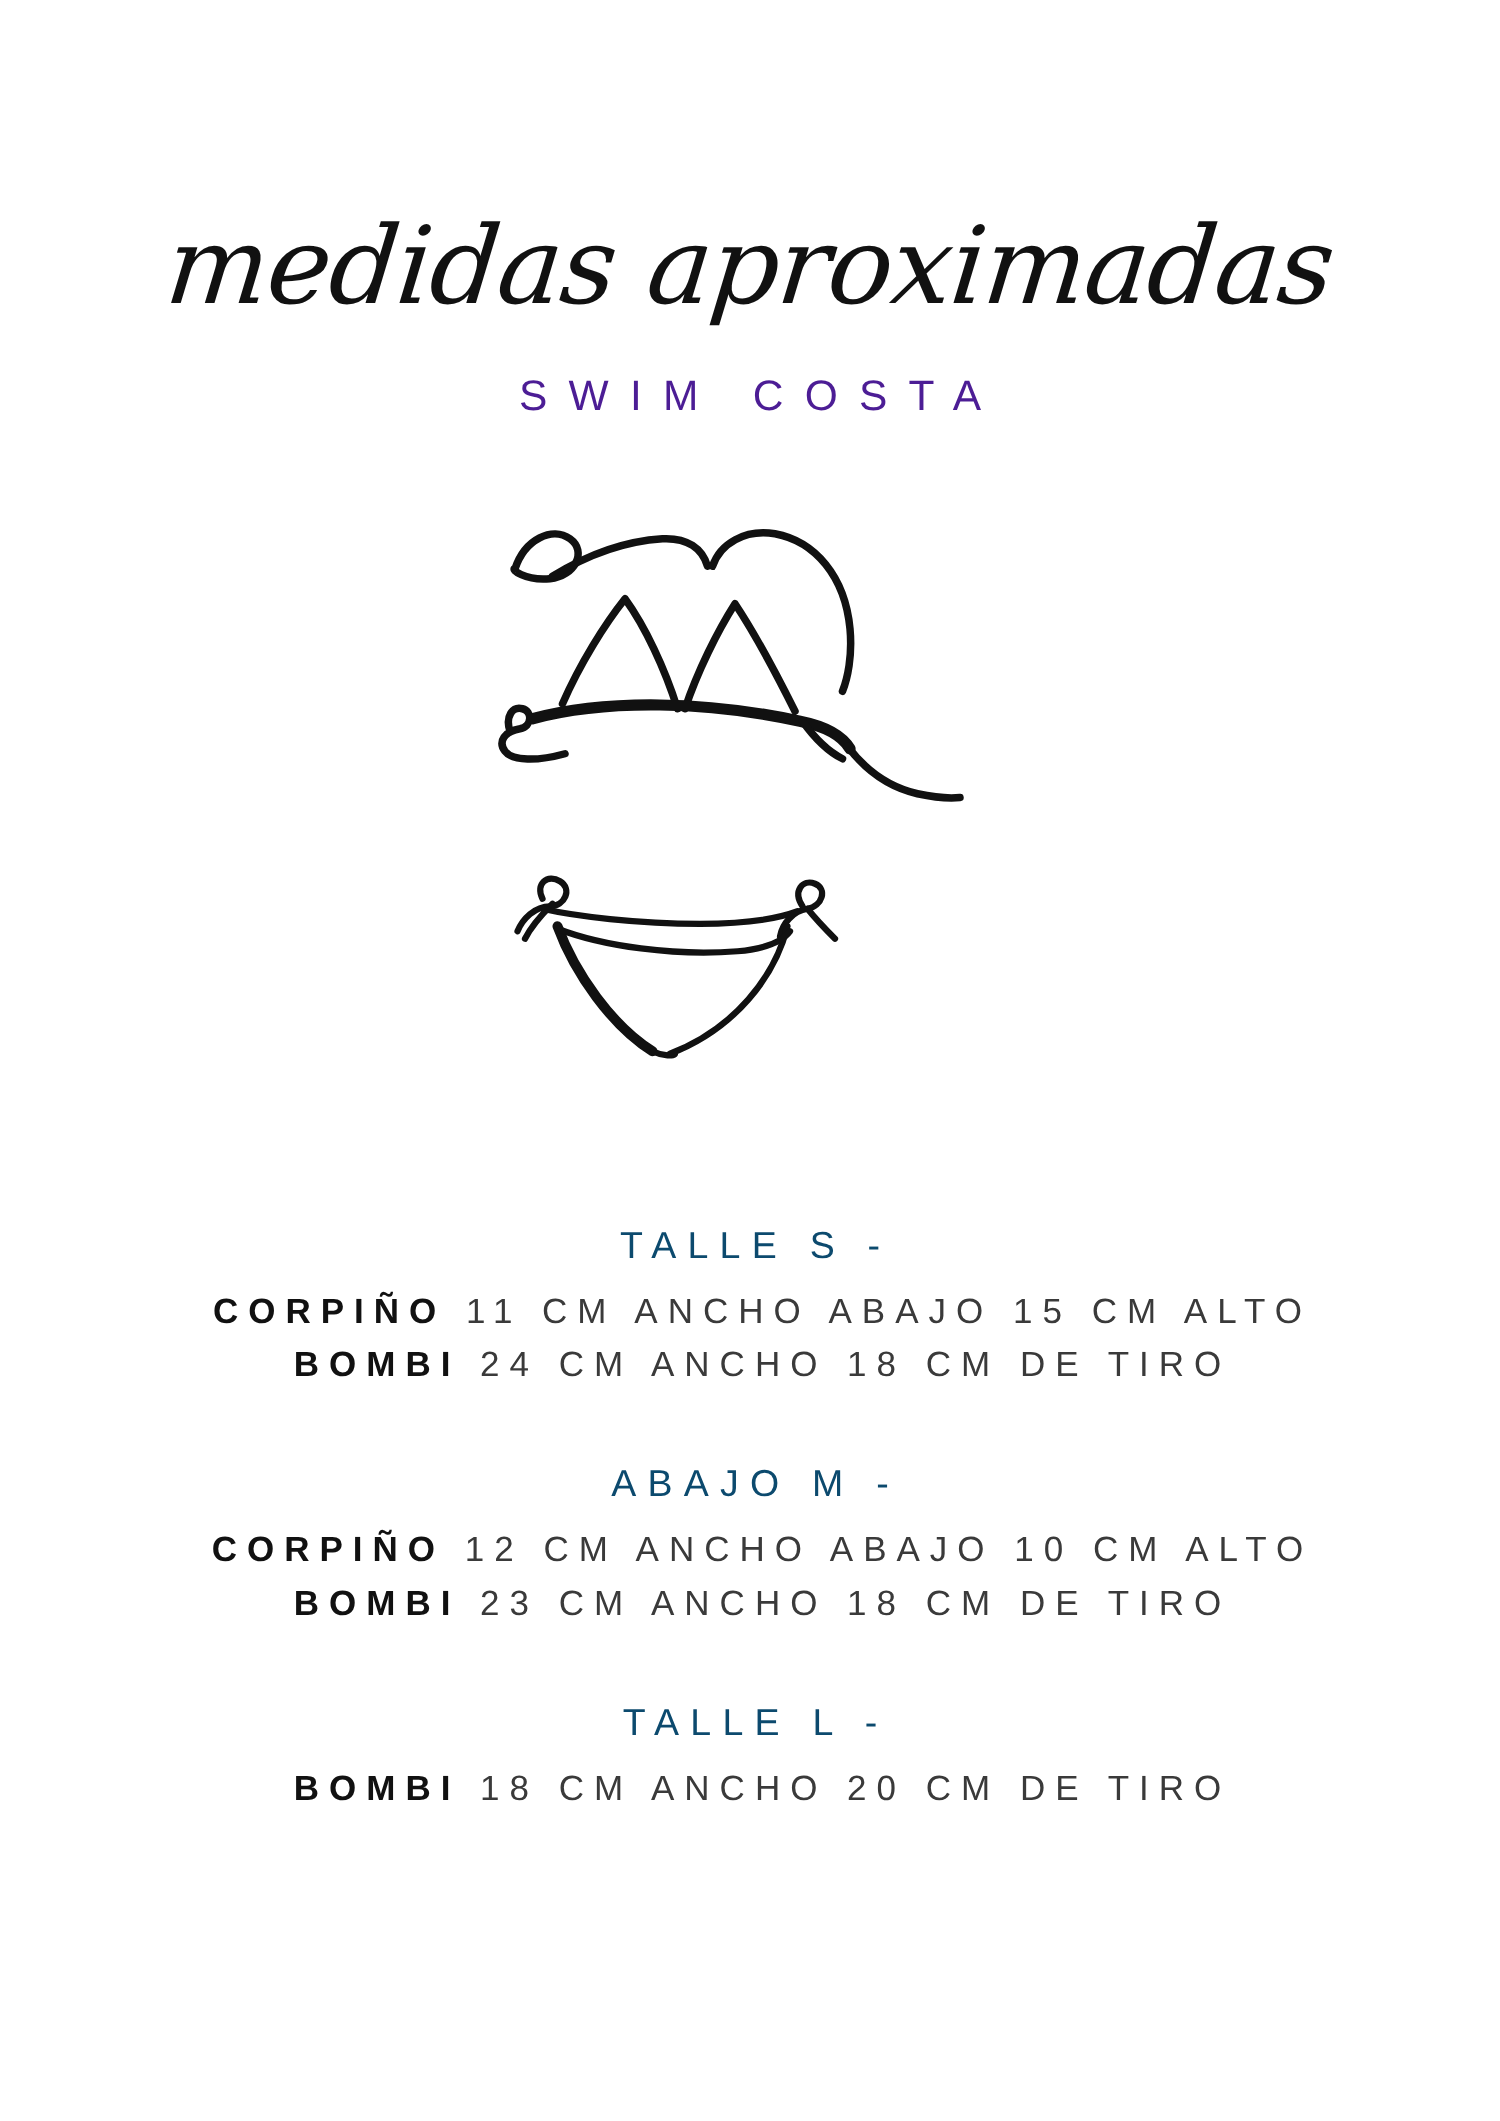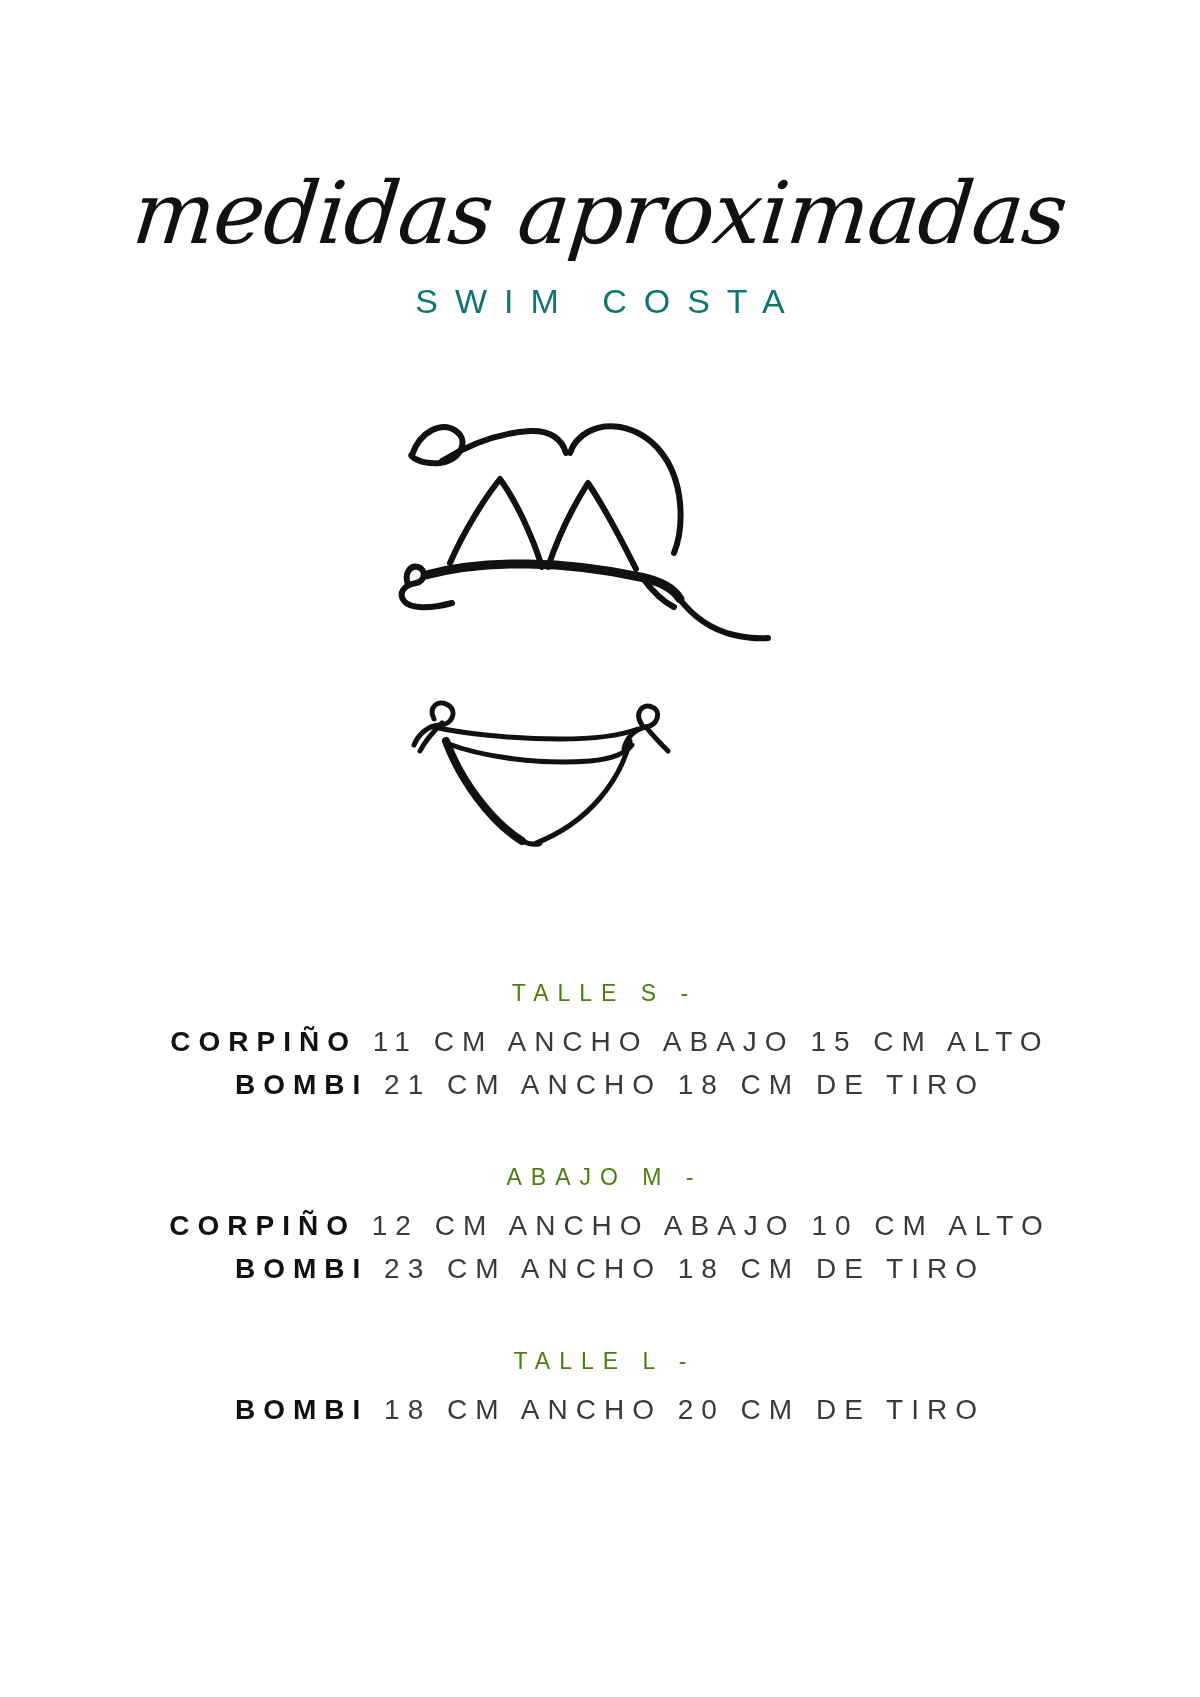--- a/index.html
+++ b/index.html
@@ -39,26 +39,26 @@
     font-size: 86px;
     line-height: 1;
     letter-spacing: -1px;
     color: #111111;
     transform: skewX(-6deg);
     margin: 0;
     padding: 0;
   }
 
   .subtitle {
-    margin-top: 26px;
+    margin-top: 42px;
     font-family: "Liberation Sans", sans-serif;
     font-size: 34px;
     font-weight: 400;
     letter-spacing: 17px;
-    color: #0f766e;
+    color: #4c1d95;
     padding-left: 17px;
   }
 
   
   .illustration {
     position: absolute;
     top: 395px;
     left: 0;
     width: 1200px;
     display: flex;
@@ -76,23 +76,23 @@
 
   .size-group {
     margin-bottom: 58px;
   }
   .size-group:last-child {
     margin-bottom: 0;
     margin-top: 29px;
   }
 
   .size-label {
-    font-size: 23px;
+    font-size: 30px;
     letter-spacing: 9px;
-    color: #4d7c0f;
+    color: #0c4a6e;
     margin-bottom: 14px;
     padding-left: 9px;
   }
 
   .spec-line {
     font-size: 28px;
     letter-spacing: 8px;
     color: #3a3a3a;
     line-height: 1.52;
     padding-left: 20px;
@@ -152,21 +152,21 @@
   <div class="measurements">
 
     <div class="size-group">
       <div class="size-label">TALLE S -</div>
       <div class="spec-line">
         <span class="piece">CORPIÑO</span>
         <span>11 CM ANCHO ABAJO 15 CM ALTO</span>
       </div>
       <div class="spec-line">
         <span class="piece">BOMBI</span>
-        <span>21 CM ANCHO 18 CM DE TIRO</span>
+        <span>24 CM ANCHO 18 CM DE TIRO</span>
       </div>
     </div>
 
     <div class="size-group">
       <div class="size-label">ABAJO M -</div>
       <div class="spec-line">
         <span class="piece">CORPIÑO</span>
         <span>12 CM ANCHO ABAJO 10 CM ALTO</span>
       </div>
       <div class="spec-line">

